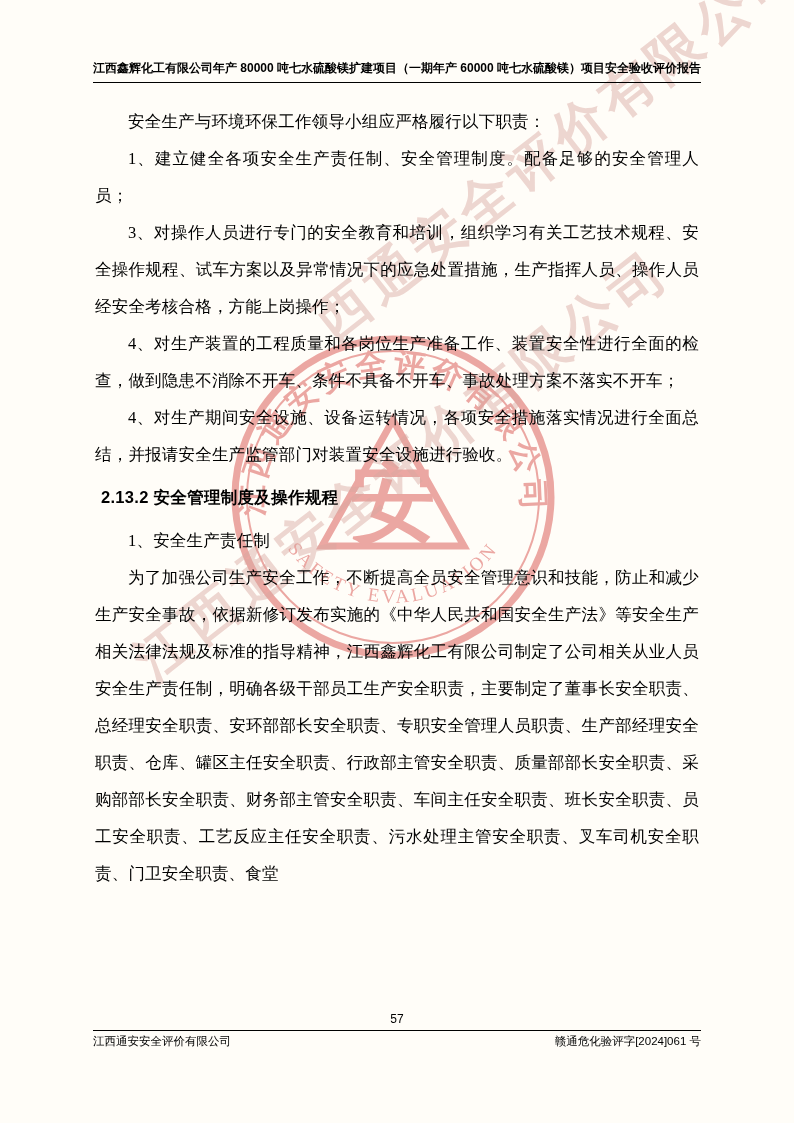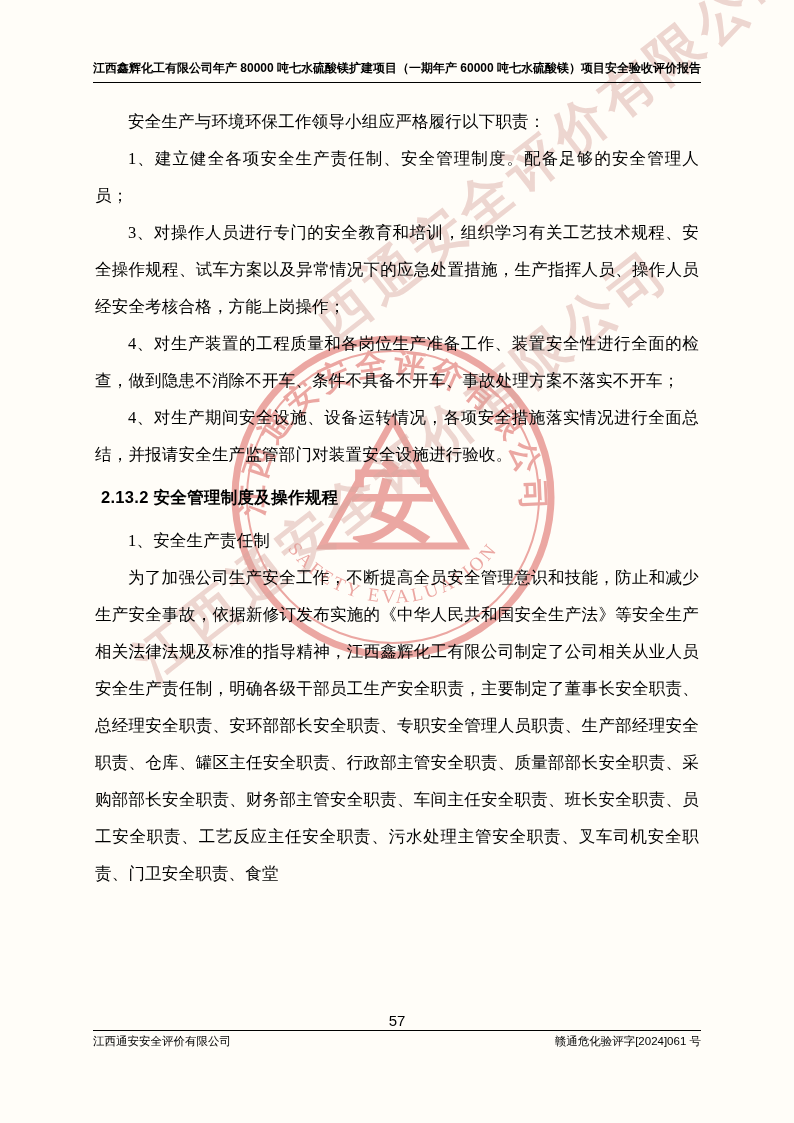--- a/index.html
+++ b/index.html
@@ -110,21 +110,21 @@
     letter-spacing: 0.3px;
   }
 
   
   .page-number {
     position: absolute;
     left: 0;
     top: 1012px;
     width: 794px;
     text-align: center;
-    font-size: 15px;
+    font-size: 12px;
     font-family: "Liberation Sans", "DejaVu Sans", sans-serif;
     z-index: 3;
   }
   .footer-rule {
     position: absolute;
     left: 93px;
     top: 1030px;
     width: 608px;
     height: 1px;
     background: #000;

